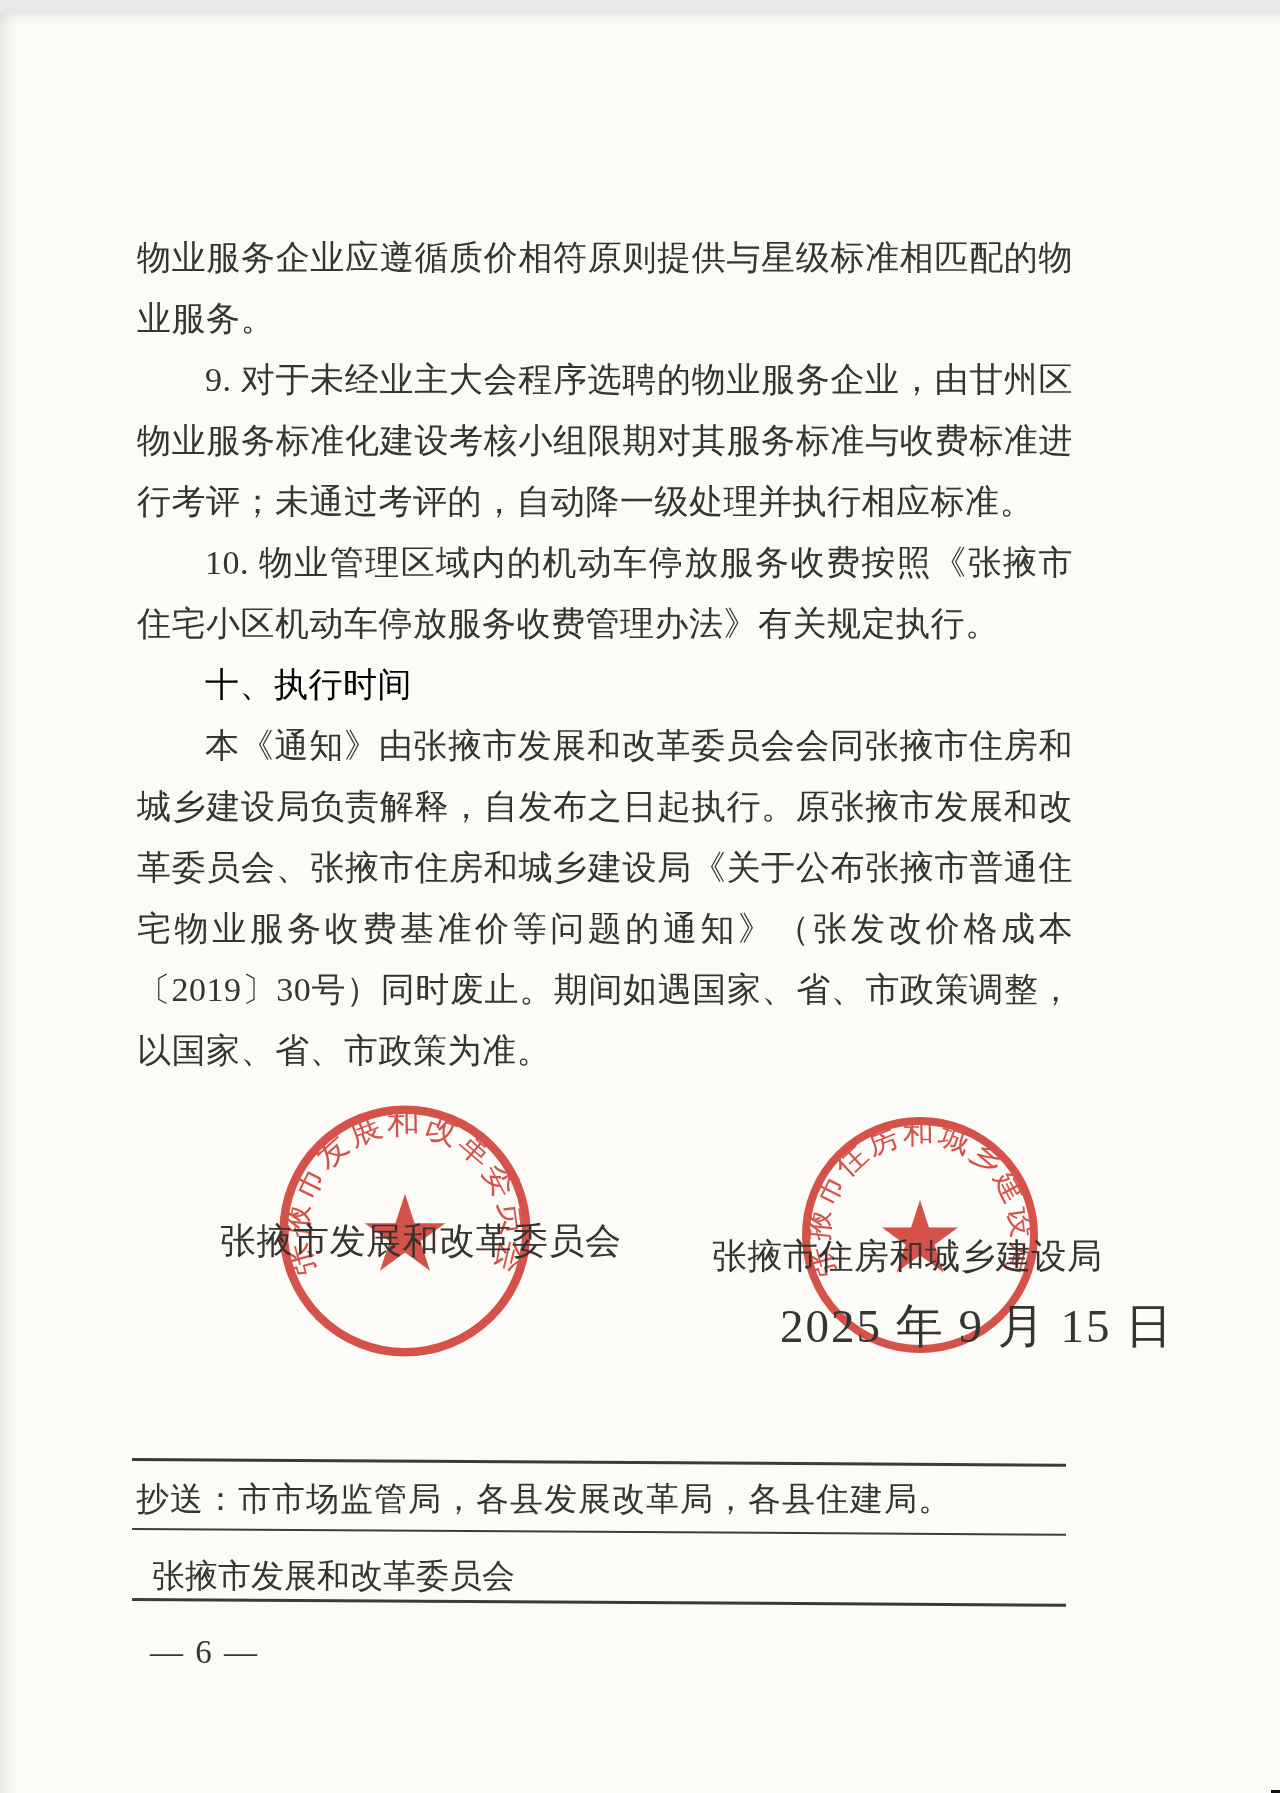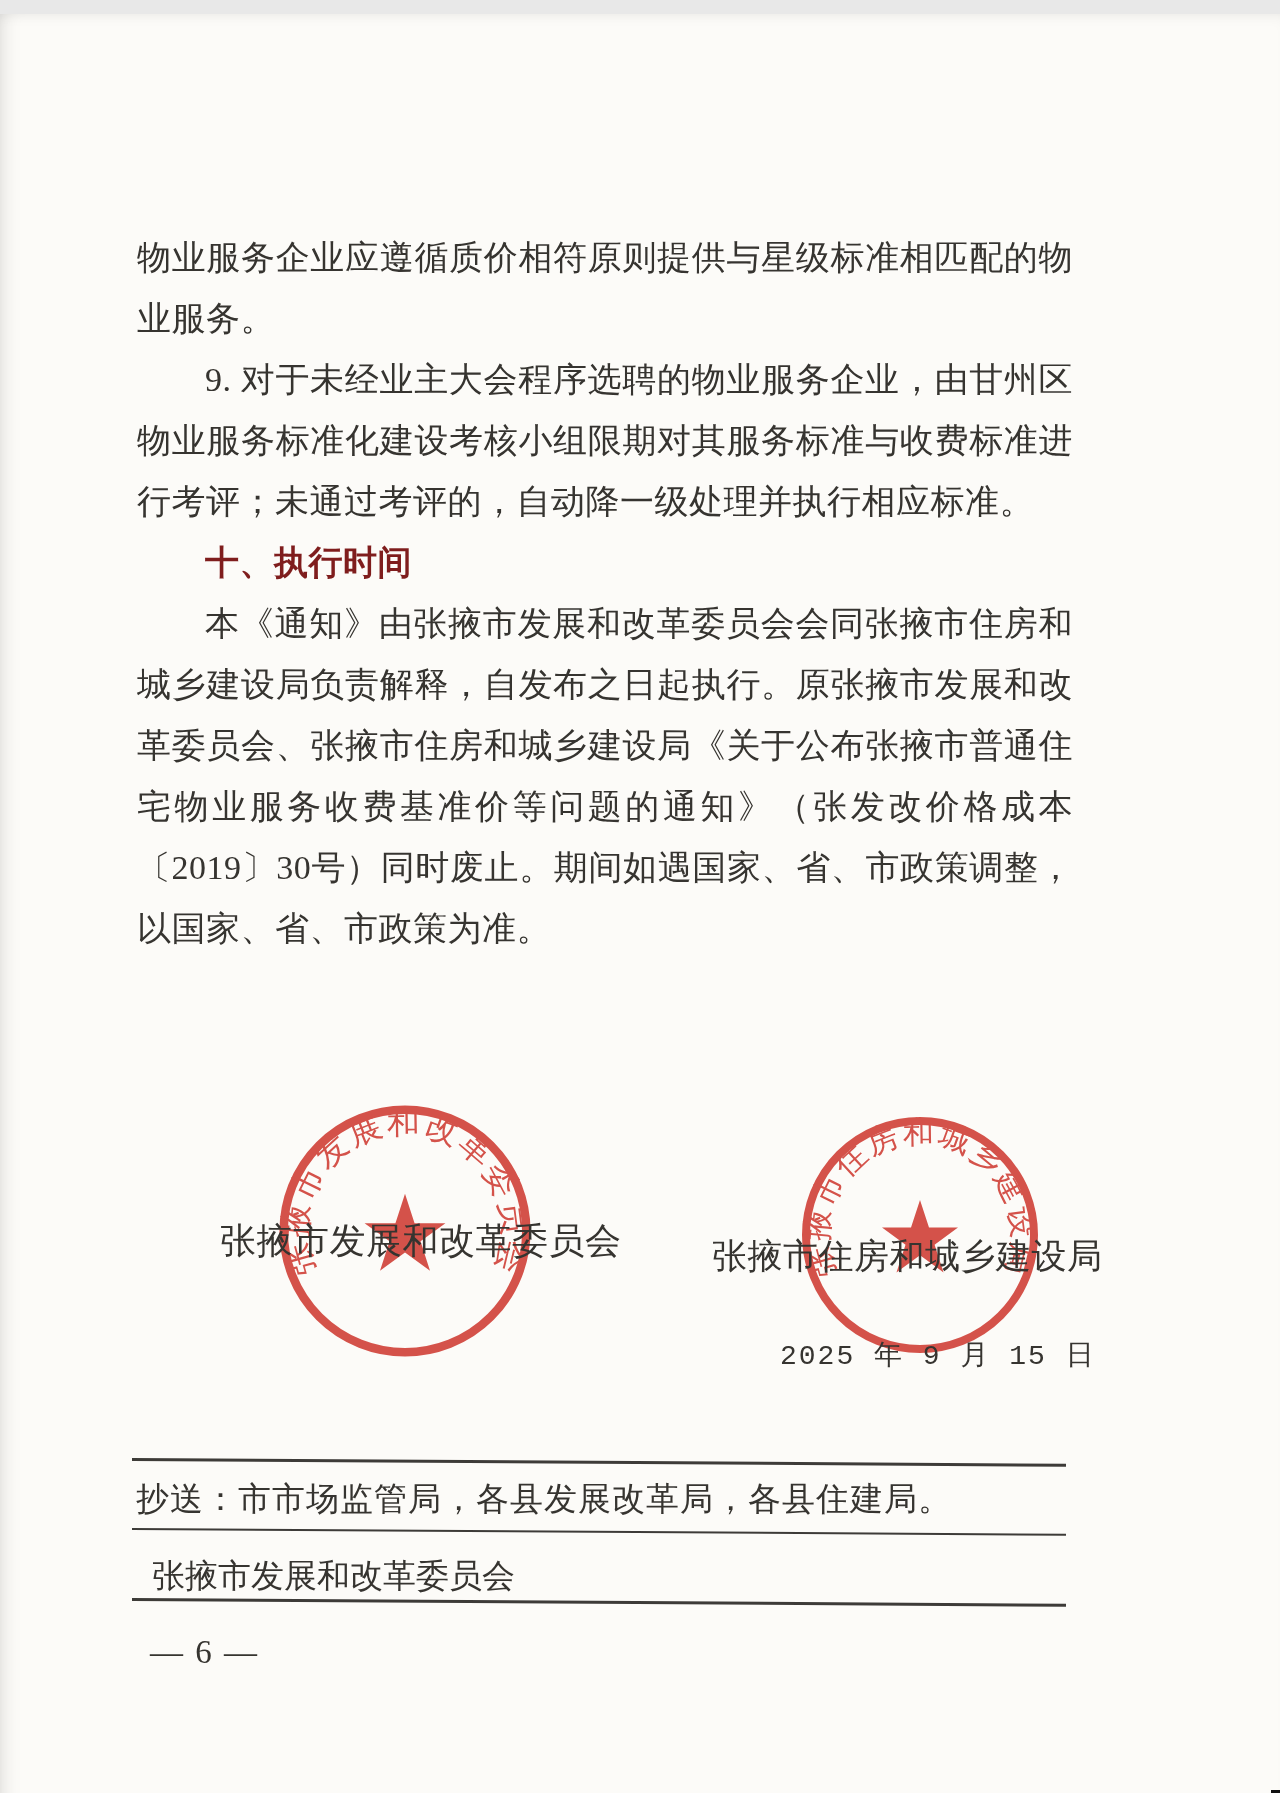--- a/index.html
+++ b/index.html
@@ -17,49 +17,50 @@
   .body-text{
     position:absolute;left:137px;top:213px;width:936px;
     font-size:34px;line-height:61px;letter-spacing:.5px;
     text-align:justify;text-justify:inter-ideograph;
   }
   .body-text p{margin:0;padding:0;}
   .para-indent{text-indent:2em;}
   .section-heading{
     text-indent:2em;
     font-family:"Liberation Sans", sans-serif;
-    font-weight:bold;color:#7f1d1d;
+    font-weight:normal;color:#000000;
   }
   
   .seal{position:absolute;opacity:.85;mix-blend-mode:multiply;}
   .seal-left{left:272px;top:1084px;width:266px;height:266px;}
   .seal-right{left:795px;top:1096px;width:250px;height:250px;}
   
   .sig-org{position:absolute;font-size:36px;letter-spacing:.5px;white-space:nowrap;}
   .sig-org-left{left:220px;top:1203px;}
   .sig-org-right{left:712px;top:1219px;font-size:35px;}
-  .sig-date{position:absolute;left:780px;top:1322px;font-size:28px;letter-spacing:2px;white-space:nowrap;font-family:Liberation Mono, monospace;}
+  .sig-date{position:absolute;left:780px;top:1281px;font-size:47px;letter-spacing:2px;white-space:nowrap;}
   
   .rule{position:absolute;left:132px;width:934px;height:3px;background:#3d3b38;transform:rotate(.35deg);transform-origin:left center;}
   .rule-top{top:1444px;}
   .rule-middle{top:1514px;height:2px;}
   .rule-bottom{top:1584px;}
   .cc-line{position:absolute;left:136px;top:1463px;font-size:33px;letter-spacing:1px;white-space:nowrap;}
   .issuer-row{position:absolute;left:152px;top:1540px;width:898px;display:flex;justify-content:space-between;font-size:33px;white-space:nowrap;}
   .page-number{position:absolute;left:150px;top:1620px;font-size:33px;letter-spacing:2px;}
   .scan-artifact{position:absolute;right:0;bottom:4px;width:9px;height:13px;background:#111;}
 </style>
 </head>
 <body>
 
 <div class="page">
 
   <div class="body-text">
     <p>物业服务企业应遵循质价相符原则提供与星级标准相匹配的物业服务。</p>
     <p class="para-indent">9. 对于未经业主大会程序选聘的物业服务企业，由甘州区物业服务标准化建设考核小组限期对其服务标准与收费标准进行考评；未通过考评的，自动降一级处理并执行相应标准。</p>
+    <p class="para-indent">10. 物业管理区域内的机动车停放服务收费按照《张掖市住宅小区机动车停放服务收费管理办法》有关规定执行。</p>
     <p class="section-heading">十、执行时间</p>
     <p class="para-indent">本《通知》由张掖市发展和改革委员会会同张掖市住房和城乡建设局负责解释，自发布之日起执行。原张掖市发展和改革委员会、张掖市住房和城乡建设局《关于公布张掖市普通住宅物业服务收费基准价等问题的通知》（张发改价格成本〔2019〕30号）同时废止。期间如遇国家、省、市政策调整，以国家、省、市政策为准。</p>
   </div>
 
   <svg class="seal seal-left" viewBox="0 0 250 250">
     <circle cx="125" cy="125" r="114" fill="none" stroke-width="8" stroke="#d0352c"></circle>
     <polygon points="125,90 134,117.6 163,117.6 139.6,134.7 148.5,162.4 125,145.3 101.5,162.4 110.5,134.7 87,117.6 116,117.6" fill="#d0352c"></polygon>
     <path id="sealArcL" d="M 41.6 163.9 A 92 92 0 1 1 208.4 163.9" fill="none"></path>
     <text font-size="31" font-family="Liberation Serif, serif" fill="#d0352c">
       <textPath href="#sealArcL" startOffset="0" textLength="366" lengthAdjust="spacing">张掖市发展和改革委员会</textPath>

